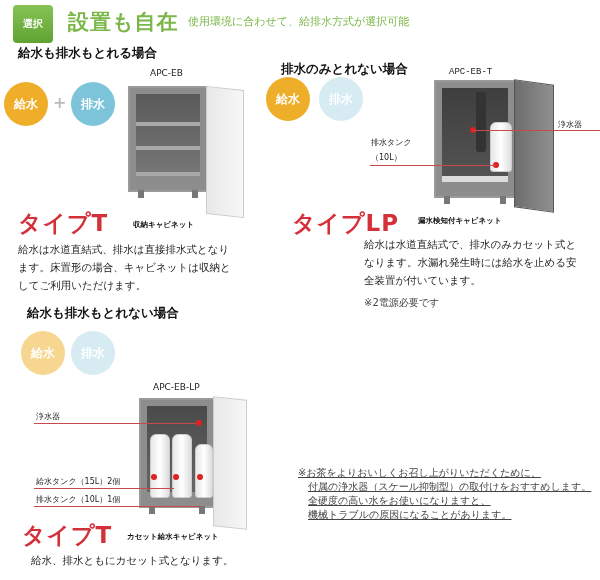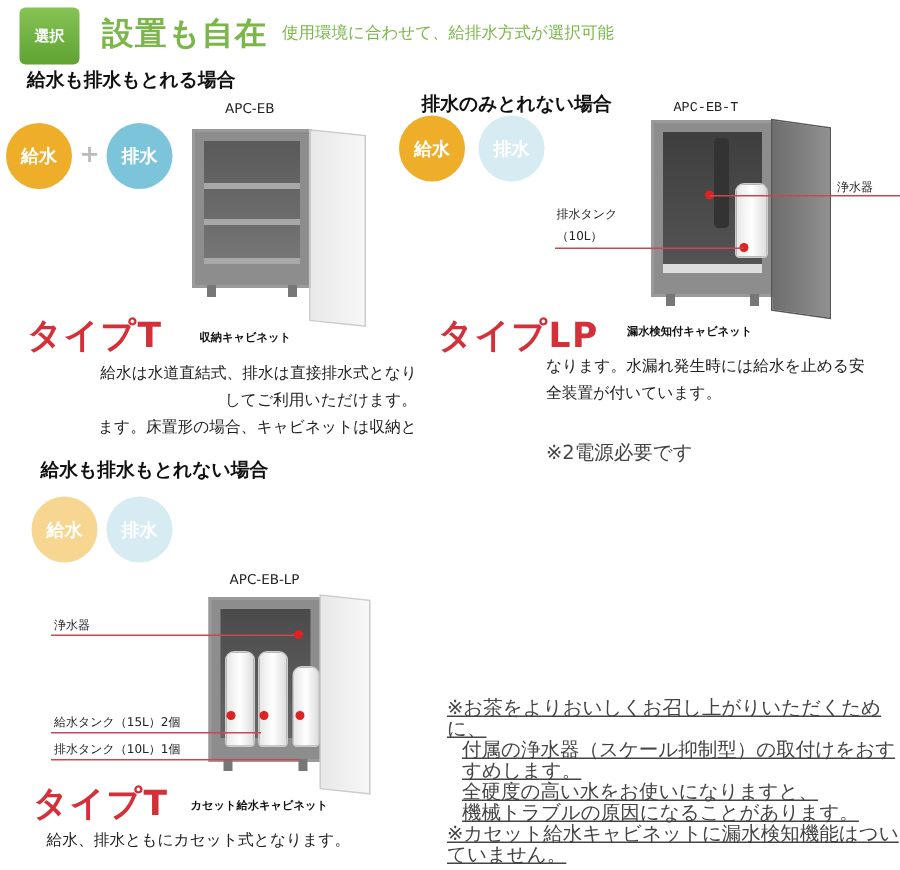--- a/index.html
+++ b/index.html
@@ -12,21 +12,21 @@
   .circle { width: 44px; height: 44px; border-radius: 50%; color: #fff; font-size: 12px; font-weight: bold; display:flex; align-items:center; justify-content:center; }
   .c-yel { background: #eeae2a; }
   .c-blu { background: #7cc4d9; }
   .c-yel-l { background: #f6d690; }
   .c-blu-l { background: #d6ebf2; }
   .plus { color: #bbb; font-size: 16px; font-weight: bold; }
   .model { font-size: 9px; color: #222; }
   .type { font-size: 23px; font-weight: bold; color: #d4303a; letter-spacing: 1px; }
   .caption { font-size: 7.5px; font-weight: bold; color: #111; }
   .body { font-size: 10.5px; line-height: 18px; color: #222; }
-  .note { font-size: 13px; color: #444; line-height: 14px; }
+  .note { font-size: 10px; color: #444; line-height: 14px; }
   .label { font-size: 8px; color: #222; }
   .redline { height: 1px; background: #c84850; }
   .dot { width: 6px; height: 6px; border-radius: 50%; background: #d22; }
   
   .cab { background: #8d8d8d; border: 2px solid #9a9a9a; }
   .cab-in { position:absolute; left:6px; top:6px; right:6px; bottom:14px; background: linear-gradient(#5a5a5a, #777); }
   .shelf { position:absolute; left:0; right:0; height:4px; background:#a8a8a8; }
   .foot { position:absolute; bottom:-8px; width:6px; height:8px; background:#777; }
   .door { background: linear-gradient(90deg,#e8e8e8,#f7f7f7); border:1px solid #ccc; transform: skewY(6deg); }
   .door-dark { background: linear-gradient(90deg,#6d6d6d,#909090); border:1px solid #555; transform: skewY(8deg); }
@@ -51,24 +51,24 @@
       <div class="shelf" style="top:52px;"></div>
       <div class="shelf" style="bottom:0;"></div>
     </div>
     <div class="foot" style="left:8px;"></div>
     <div class="foot" style="right:8px;"></div>
   </div>
 </div>
 <div class="abs door" style="left:206px;top:88px;width:38px;height:128px;"></div>
 <div class="abs type" style="left:18px;top:208px;">タイプT</div>
 <div class="abs caption" style="left:133px;top:220px;">収納キャビネット</div>
-<div class="abs body" style="left:18px;top:240px;width:260px;text-align:right;">
+<div class="abs body" style="left:18px;top:240px;width:260px;">
   <div>給水は水道直結式、排水は直接排水式となり</div>
+  <div>ます。床置形の場合、キャビネットは収納と</div>
   <div>してご利用いただけます。</div>
-  <div>ます。床置形の場合、キャビネットは収納と</div>
 </div>
 
 <div class="abs case" style="left:281px;top:61px;">排水のみとれない場合</div>
 <div class="abs circle c-yel" style="left:266px;top:77px;">給水</div>
 <div class="abs circle c-blu-l" style="left:319px;top:77px;">排水</div>
 <div class="abs model" style="left:449px;top:67px;font-family:Liberation Mono, monospace;">APC-EB-T</div>
 <div class="abs" style="left:434px;top:80px;width:82px;height:118px;">
   <div class="cab" style="position:absolute;inset:0;">
     <div class="cab-in" style="background:linear-gradient(#3e3e3e,#555);">
       <div class="abs" style="left:34px;top:4px;width:10px;height:60px;background:#333;border-radius:3px;"></div>
@@ -83,20 +83,21 @@
 <div class="abs dot" style="left:470px;top:127px;"></div>
 <div class="abs dot" style="left:493px;top:162px;"></div>
 <div class="abs redline" style="left:473px;top:130px;width:127px;"></div>
 <div class="abs redline" style="left:370px;top:165px;width:126px;"></div>
 <div class="abs label" style="left:558px;top:119px;">浄水器</div>
 <div class="abs label" style="left:371px;top:137px;">排水タンク</div>
 <div class="abs label" style="left:371px;top:152px;">（10L）</div>
 <div class="abs type" style="left:292px;top:208px;">タイプLP</div>
 <div class="abs caption" style="left:418px;top:216px;">漏水検知付キャビネット</div>
 <div class="abs body" style="left:364px;top:235px;width:236px;">
+  <div>給水は水道直結式で、排水のみカセット式と</div>
   <div>なります。水漏れ発生時には給水を止める安</div>
   <div>全装置が付いています。</div>
 </div>
 <div class="abs note" style="left:364px;top:296px;">※2電源必要です</div>
 
 <div class="abs case" style="left:27px;top:305px;">給水も排水もとれない場合</div>
 <div class="abs circle c-yel-l" style="left:21px;top:331px;">給水</div>
 <div class="abs circle c-blu-l" style="left:71px;top:331px;">排水</div>
 <div class="abs model" style="left:153px;top:382px;">APC-EB-LP</div>
 <div class="abs" style="left:139px;top:398px;width:76px;height:110px;">
@@ -123,14 +124,13 @@
 <div class="abs label" style="left:36px;top:494px;">排水タンク（10L）1個</div>
 <div class="abs type" style="left:22px;top:520px;">タイプT</div>
 <div class="abs caption" style="left:127px;top:532px;">カセット給水キャビネット</div>
 <div class="abs body" style="left:31px;top:551px;">給水、排水ともにカセット式となります。</div>
 
 <div class="abs note" style="left:298px;top:466px;width:302px;text-decoration:underline;">
   <div>※お茶をよりおいしくお召し上がりいただくために、</div>
   <div style="padding-left:10px;">付属の浄水器（スケール抑制型）の取付けをおすすめします。</div>
   <div style="padding-left:10px;">全硬度の高い水をお使いになりますと、</div>
   <div style="padding-left:10px;">機械トラブルの原因になることがあります。</div>
-  <div>※カセット給水キャビネットに漏水検知機能はついていません。</div>
 </div>
 
 </body></html>

